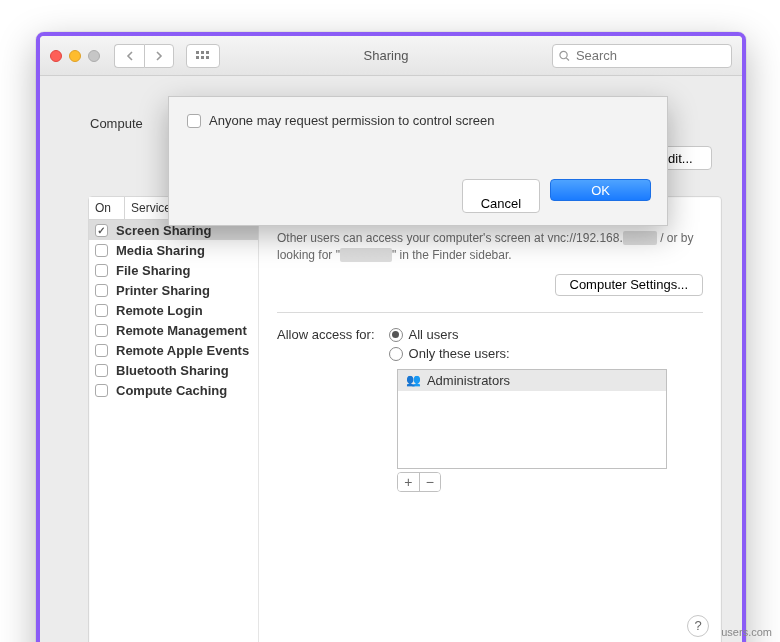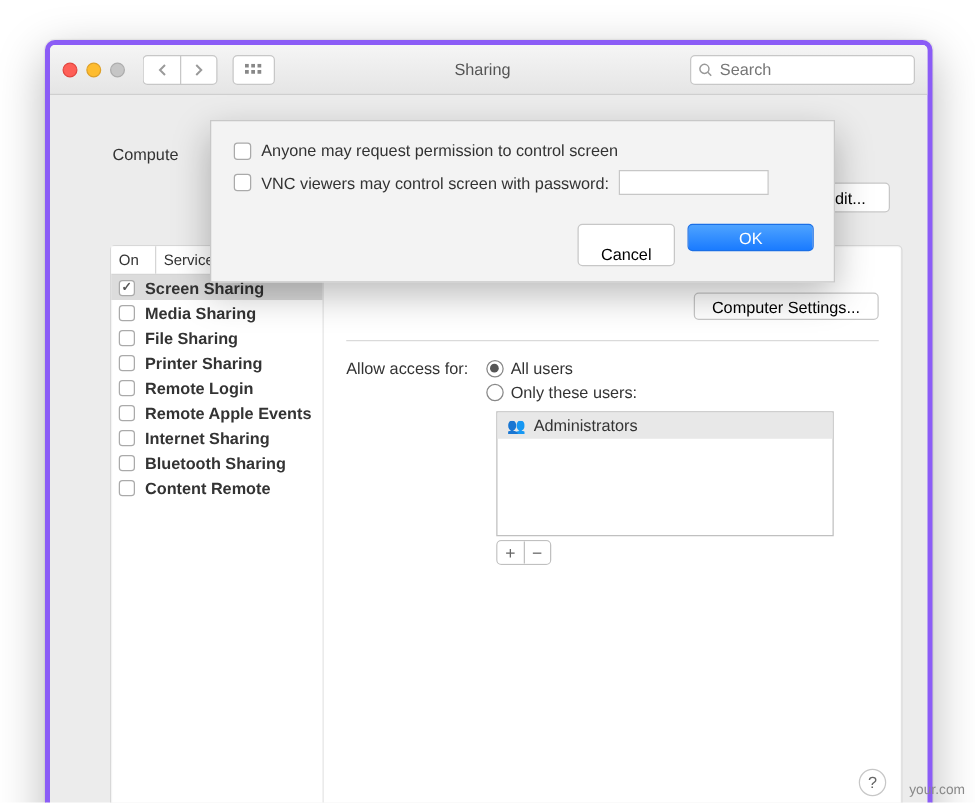--- a/index.html
+++ b/index.html
@@ -88,21 +88,21 @@
   .status-title{font-size:15px;color:#444;}
   .desc{color:#6a6a6a;font-size:12px;margin-top:6px;line-height:1.4;}
   .blur{background:#dcdcdc;color:#dcdcdc;border-radius:2px;padding:0 2px;}
   .comp-settings-btn{
     float:right;margin-top:10px;height:22px;padding:0 14px;
     background:#fff;border:1px solid #c7c7c7;border-radius:4px;font-size:13px;
   }
   hr.sep{border:none;border-top:1px solid #dadada;margin:48px 0 14px 0;}
   .access-row{display:flex;align-items:flex-start;gap:10px;}
   .radio-col{margin-left:4px;}
-  .radio-row{display:flex;align-items:center;gap:6px;margin-bottom:4px;font-size:13px;}
+  .radio-row{display:flex;align-items:flex-end;gap:6px;margin-bottom:4px;font-size:13px;}
   .radio{
     width:14px;height:14px;border:1px solid #888;border-radius:50%;display:inline-flex;
     align-items:center;justify-content:center;background:#fff;
   }
   .radio.on::after{content:"";width:7px;height:7px;border-radius:50%;background:#555;}
   .user-list{
     margin-left:120px;margin-top:4px;width:270px;height:100px;
     border:1px solid #c0c0c0;background:#fff;
   }
   .user-list .row{background:#e8e8e8;padding:3px 8px;display:flex;align-items:center;gap:6px;}
@@ -211,40 +211,44 @@
       <div class="svc-row">
           <span class="svc-cb"></span>
           <span>Printer Sharing</span>
         </div>
       <div class="svc-row">
           <span class="svc-cb"></span>
           <span>Remote Login</span>
         </div>
       <div class="svc-row">
           <span class="svc-cb"></span>
+          <span>Remote Management</span>
+        </div>
+      <div class="svc-row">
+          <span class="svc-cb"></span>
           <span>Remote Apple Events</span>
         </div>
       <div class="svc-row">
           <span class="svc-cb"></span>
-          <span>Internet Sharing</span>
-        </div>
-      <div class="svc-row">
-          <span class="svc-cb"></span>
           <span>Bluetooth Sharing</span>
         </div>
       <div class="svc-row">
           <span class="svc-cb"></span>
-          <span>Content Remote</span>
+          <span>Compute Caching</span>
         </div>
     </div>
 
     <div class="main-pane">
       <div>
         <span class="status-dot"></span>
         <span class="status-title">Screen Sharing: On</span>
+      </div>
+      <div class="desc">
+        <span>Other users can access your computer's screen at vnc://192.168.</span><span class="blur">xxxxx</span>
+        <span>/ or by looking for "</span><span class="blur">xxxxxxxx</span><span>" in the Finder sidebar.</span>
       </div>
       <button class="comp-settings-btn">Computer Settings...</button>
       <hr class="sep">
       <div class="access-row">
         <span>Allow access for:</span>
         <div class="radio-col">
           <div class="radio-row">
             <span class="radio on"></span>
             <span>All users</span>
           </div>
@@ -266,25 +270,20 @@
       </div>
       <div class="help-btn">?</div>
     </div>
   </div>
 
   <div class="sheet">
     <div class="optrow">
       <span class="cb"></span>
       <span>Anyone may request permission to control screen</span>
     </div>
-    <div class="optrow">
-      <span class="cb"></span>
-      <span>VNC viewers may control screen with password:</span>
-      <input class="pw" type="password" style="">
-    </div>
     <div class="sheet-btns">
       <button class="btn">Cancel</button>
       <button class="btn primary">OK</button>
     </div>
   </div>
 </div>
 
-<div class="watermark">your.com</div>
+<div class="watermark">users.com</div>
 
 </body></html>

